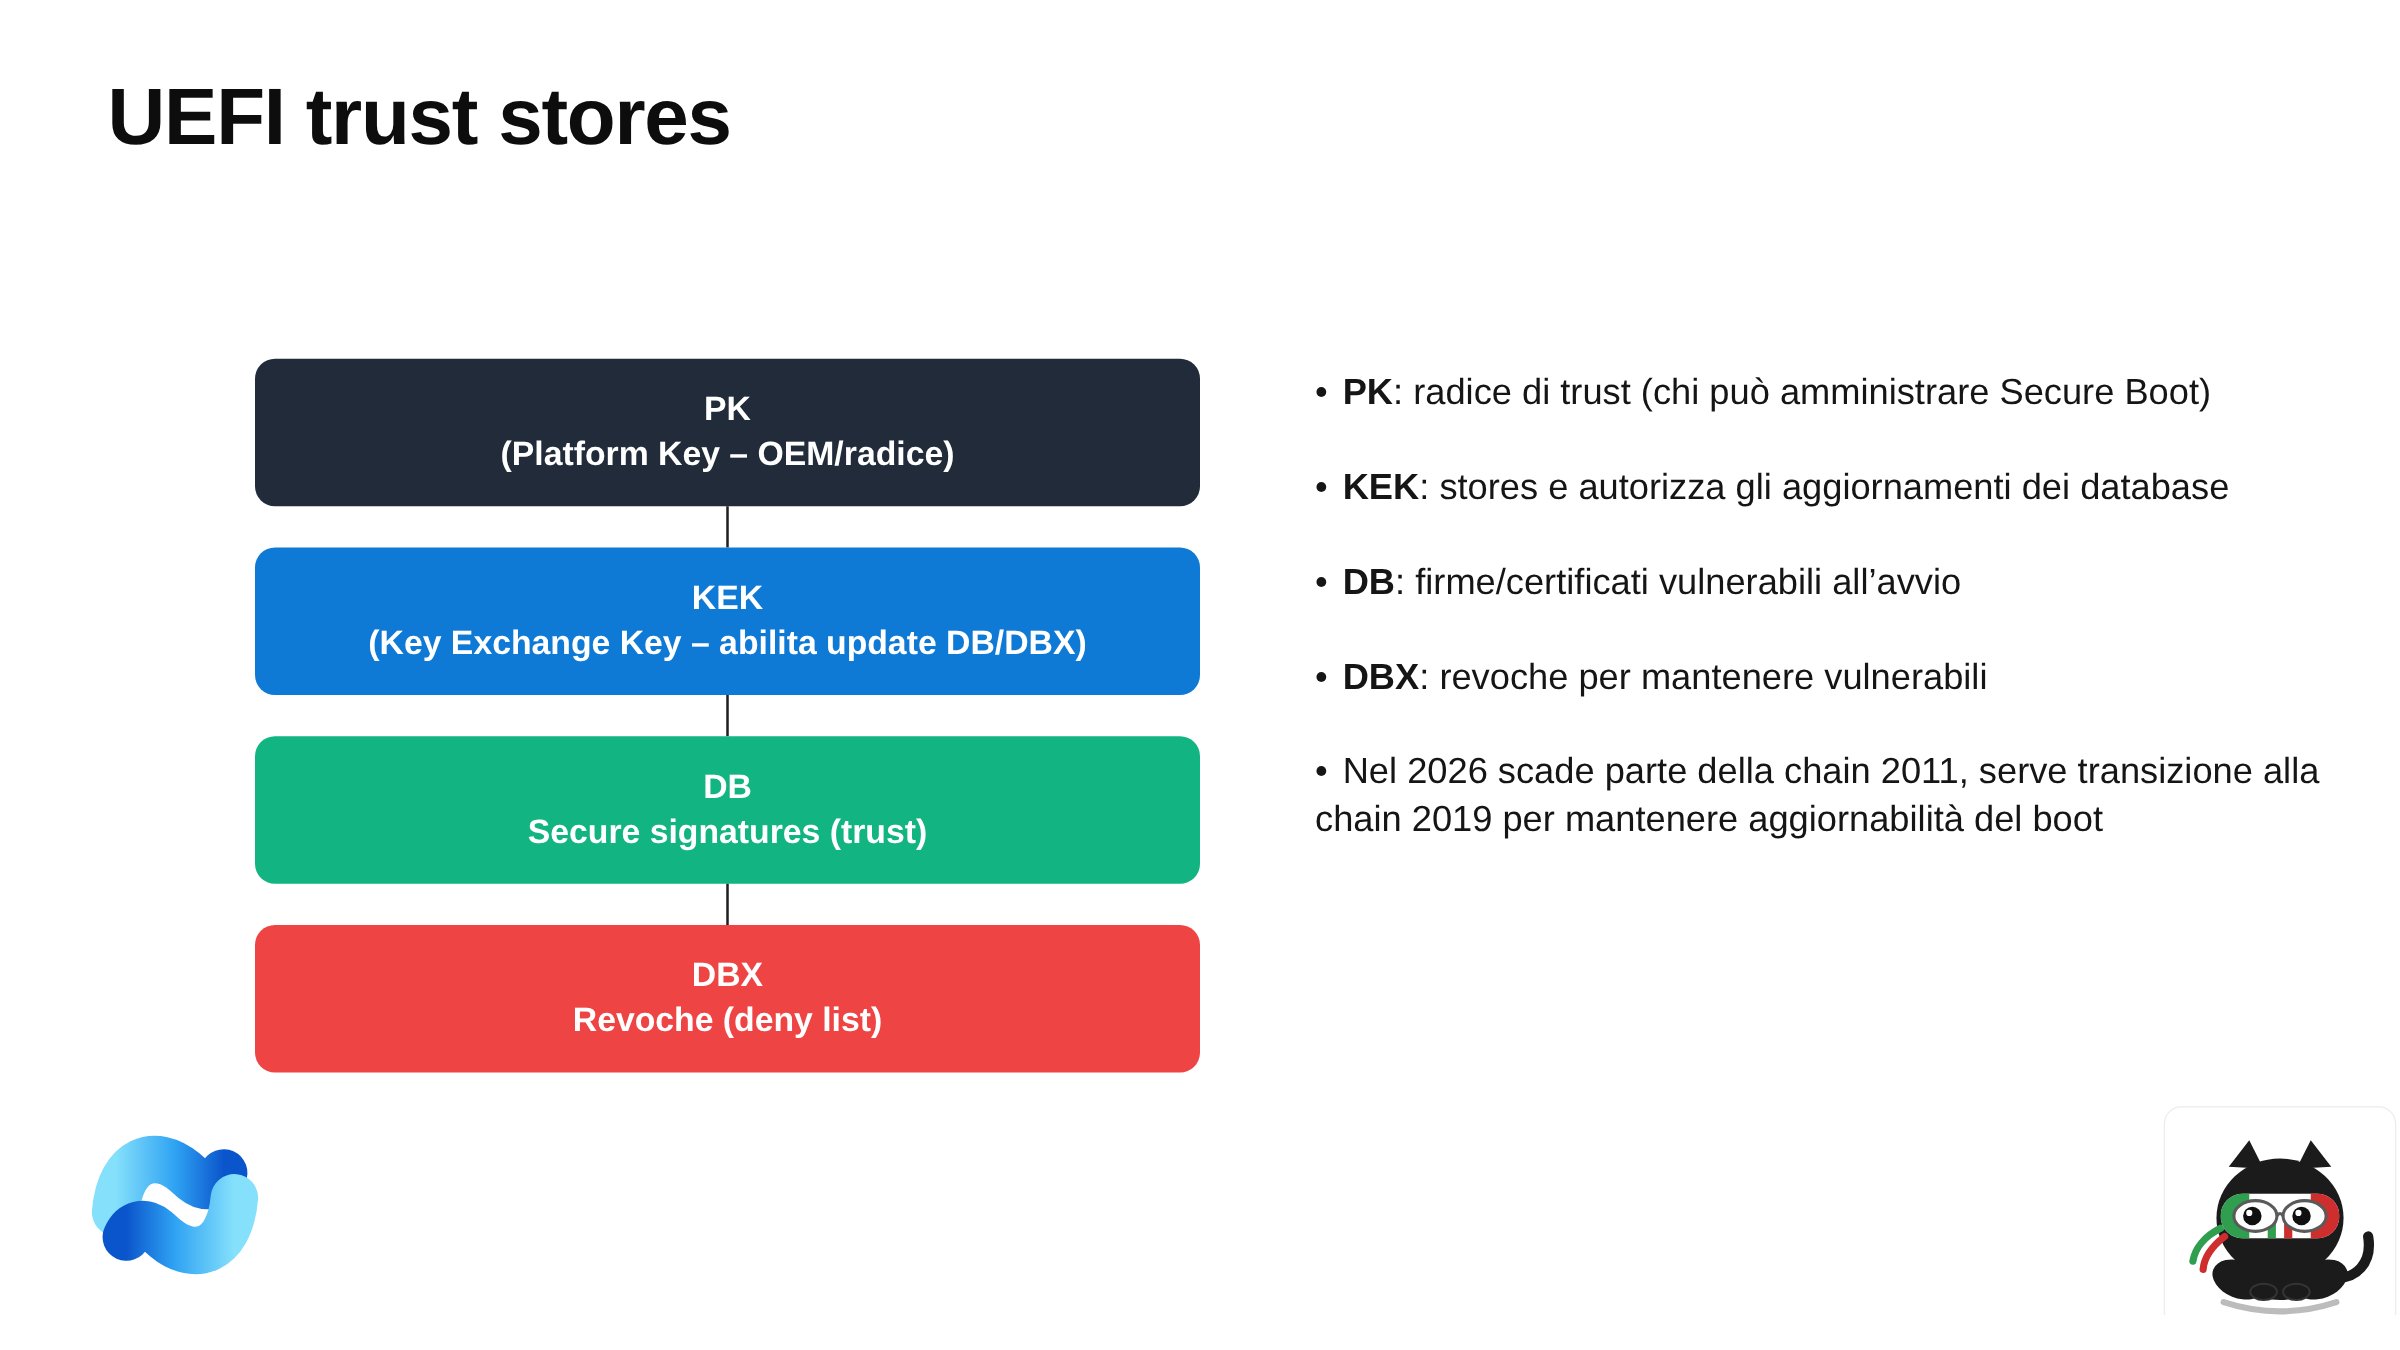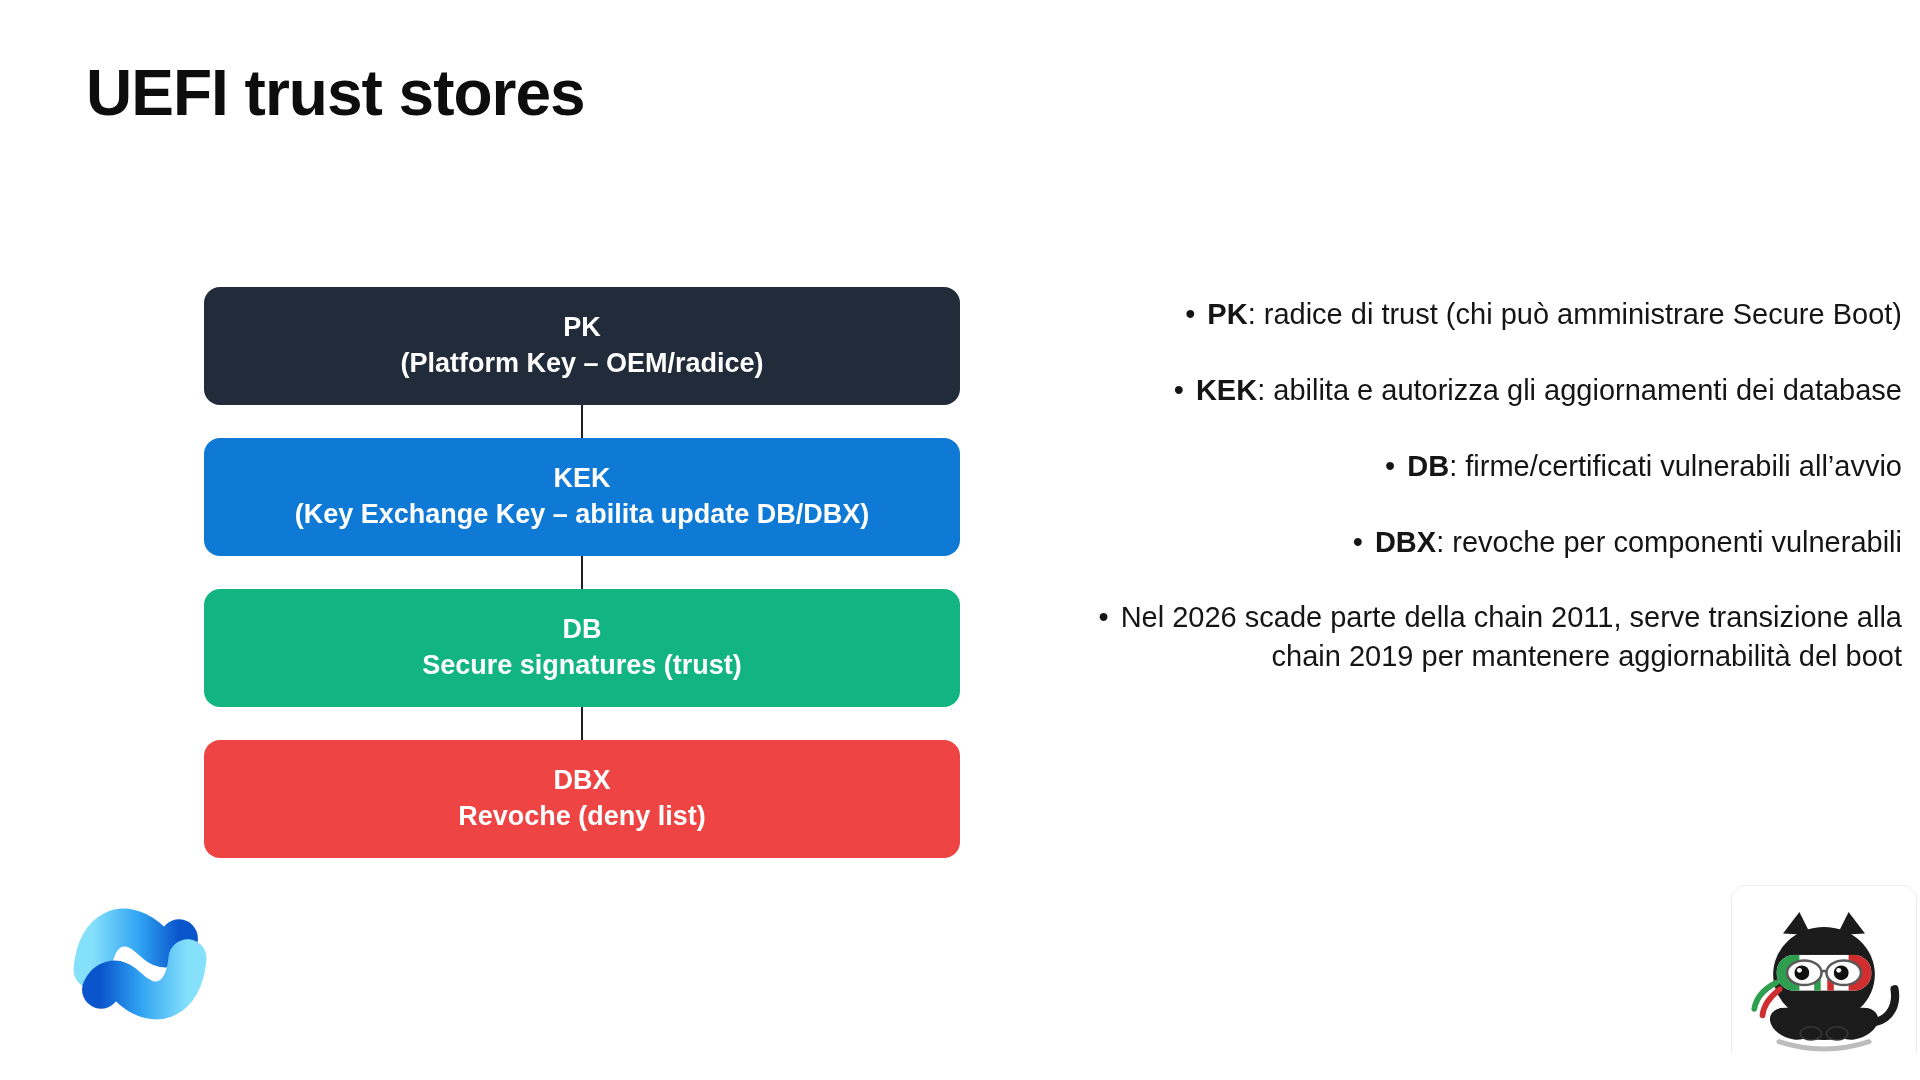--- a/index.html
+++ b/index.html
@@ -21,21 +21,21 @@
     display:flex;flex-direction:column;justify-content:center;align-items:center;
     text-align:center;font-weight:700;
   }
   .dbox-line{font-size:27px;line-height:1.32;}
   .connector{width:2px;height:33px;background:#1f1f1f;align-self:center;}
   
   .bullets{
     position:absolute;left:1052px;top:295px;width:850px;
     font-size:29px;line-height:1.34;color:#151515;
   }
-  .bullet{margin:0 0 37px 0;text-align:right;}
+  .bullet{margin:0 0 37px 0;}
   .marker{margin-right:12px;}
   .blabel{font-weight:700;}
   
   .logo{position:absolute;left:64px;top:888px;width:152px;height:152px;}
   .logo svg{width:100%;height:100%;}
   .mascot-card{
     position:absolute;left:1731px;top:885px;width:186px;height:192px;
     background:#ffffff;border:1px solid #ececec;border-radius:14px;
     display:flex;align-items:center;justify-content:center;box-sizing:border-box;
   }
@@ -73,27 +73,27 @@
       <div class="dbox-line">Revoche (deny list)</div>
     </div>
 
   </div>
 
   <div class="bullets">
     <div class="bullet">
       <span class="marker">•</span><span class="blabel">PK</span><span>: radice di trust (chi può amministrare Secure Boot)</span>
     </div>
     <div class="bullet">
-      <span class="marker">•</span><span class="blabel">KEK</span><span>: abilita e autorizza gli aggiornamenti dei database</span>
+      <span class="marker">•</span><span class="blabel">KEK</span><span>: stores e autorizza gli aggiornamenti dei database</span>
     </div>
     <div class="bullet">
       <span class="marker">•</span><span class="blabel">DB</span><span>: firme/certificati vulnerabili all’avvio</span>
     </div>
     <div class="bullet">
-      <span class="marker">•</span><span class="blabel">DBX</span><span>: revoche per componenti vulnerabili</span>
+      <span class="marker">•</span><span class="blabel">DBX</span><span>: revoche per mantenere vulnerabili</span>
     </div>
     <div class="bullet">
       <span class="marker">•</span><span class="blabel"></span><span>Nel 2026 scade parte della chain 2011, serve transizione alla chain 2019 per mantenere aggiornabilità del boot</span>
     </div>
   </div>
 
   <div class="logo">
     <svg viewBox="0 0 160 160" xmlns="http://www.w3.org/2000/svg" aria-hidden="true">
       <defs>
         <linearGradient id="lgTop" x1="0" y1="0" x2="1" y2="0">

